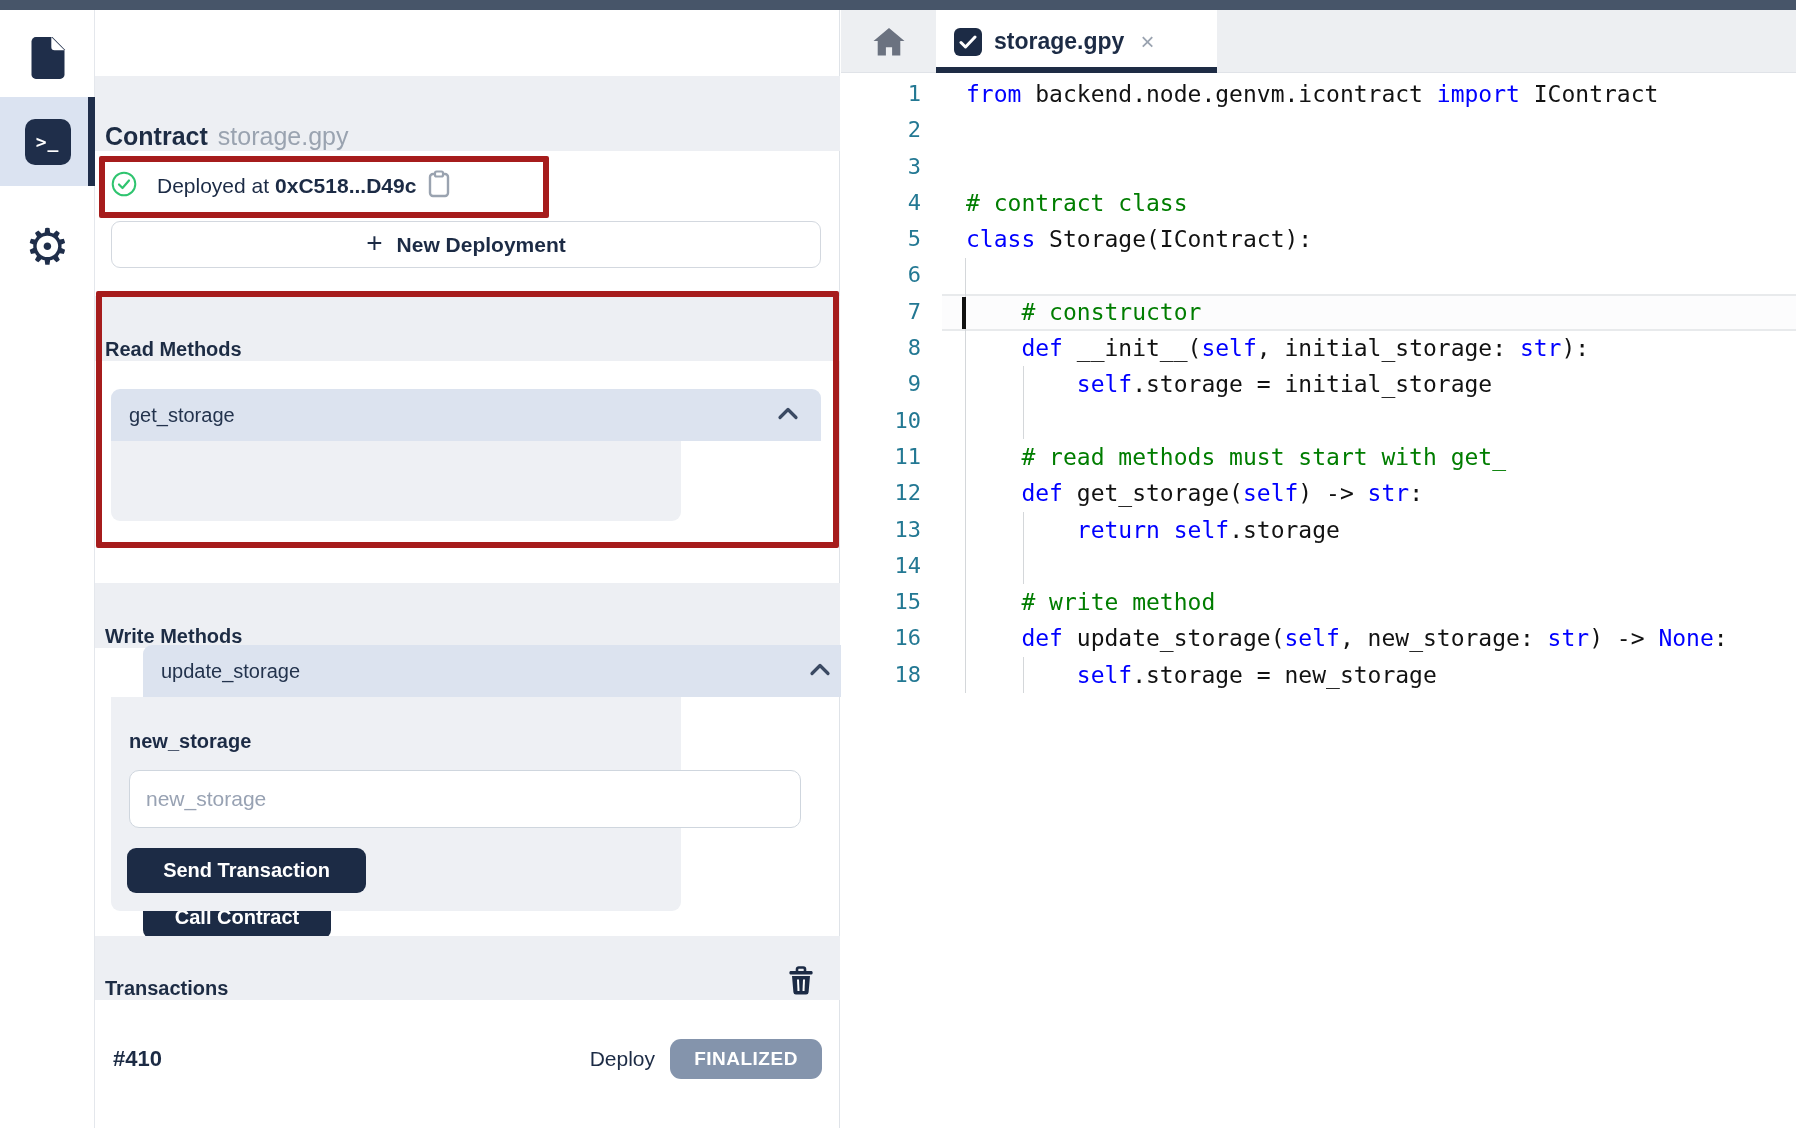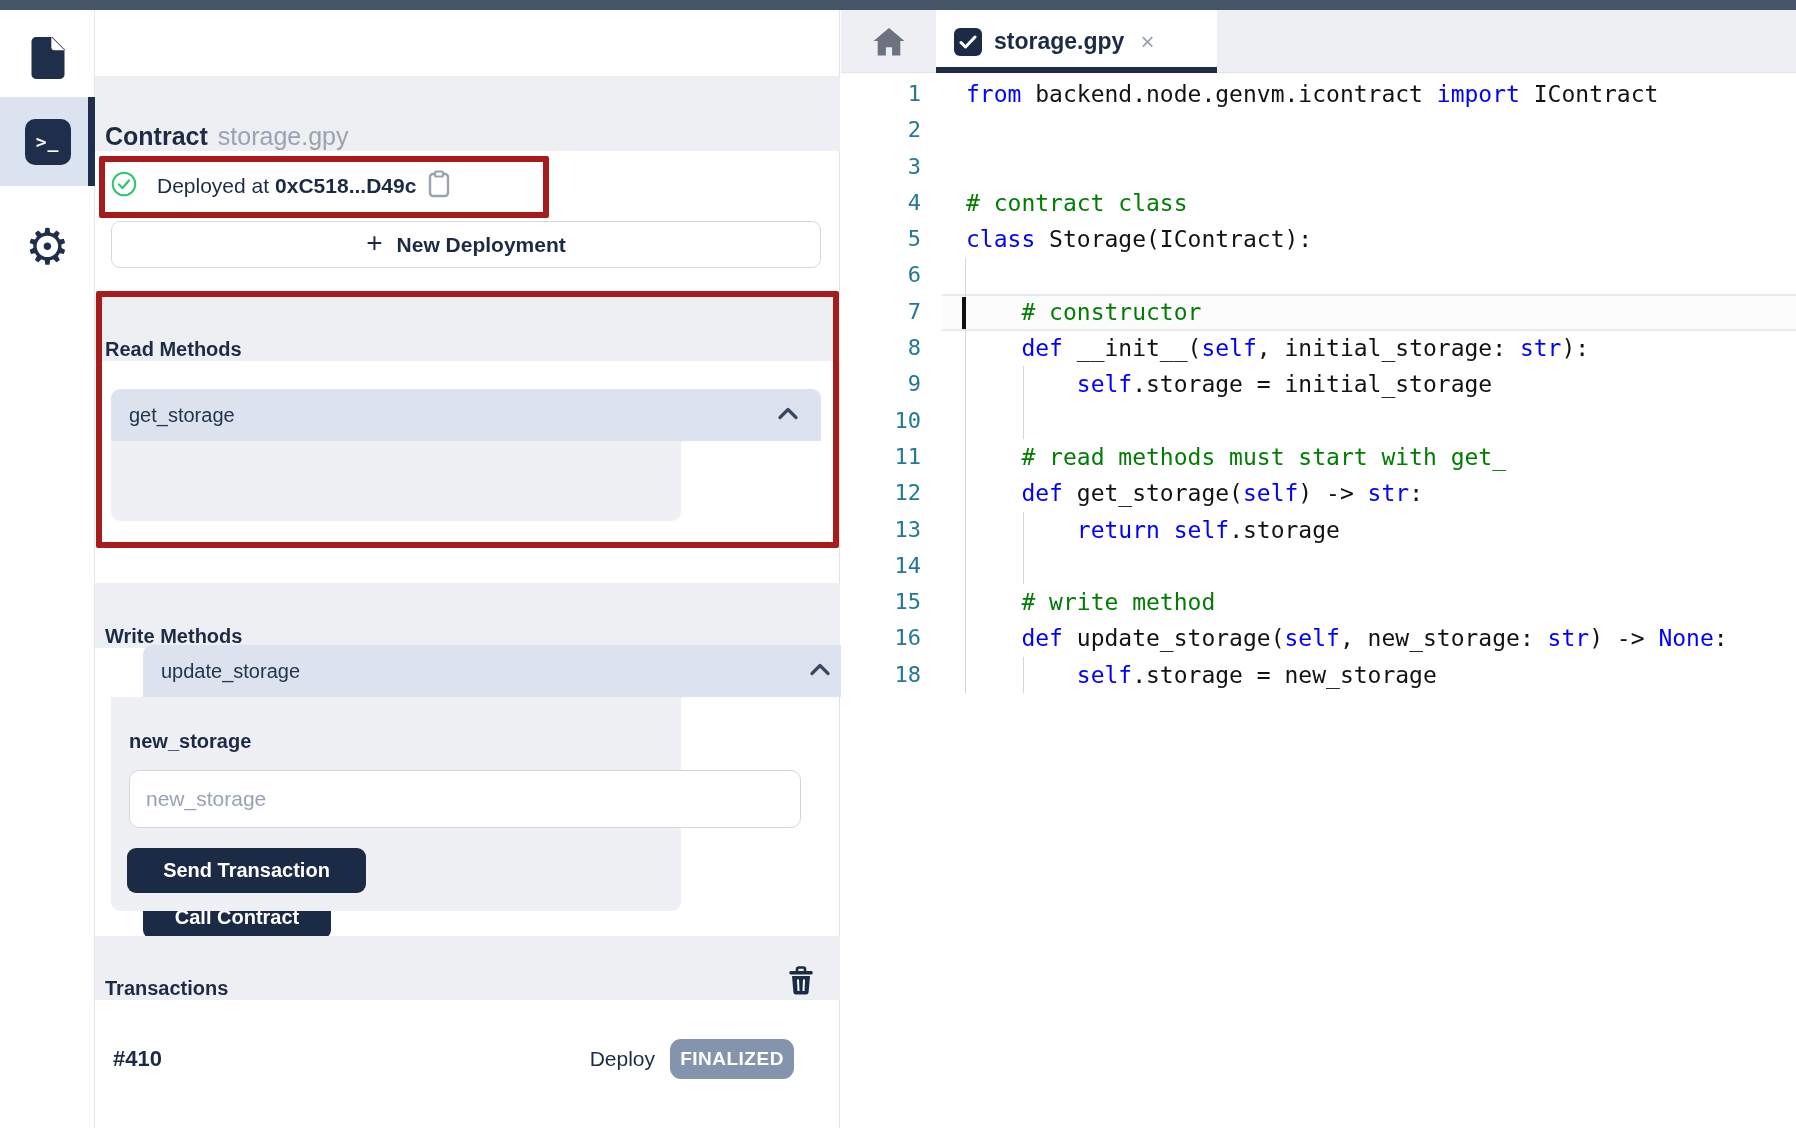--- a/index.html
+++ b/index.html
@@ -63,21 +63,21 @@
 
   #param-label { position:absolute; left:34px; top:720px; font-size:20px; font-weight:700; color:#1c2b45; }
   #param-input { position:absolute; left:34px; top:760px; width:672px; height:58px; background:#fff;
                  border:1.5px solid #cfd6de; border-radius:10px; padding:0 16px; font-size:21px;
                  color:#1c2b45; font-family:"Liberation Sans",sans-serif; }
   #param-input::placeholder { color:#98a2b3; }
 
   #tx-row { position:absolute; left:0; top:1014px; width:745px; height:70px; display:flex; align-items:center; }
   #tx-id { position:absolute; left:18px; font-size:22px; font-weight:700; color:#1c2b45; }
   #tx-type { position:absolute; left:460px; width:100px; text-align:right; font-size:21px; color:#1c2b45; }
-  #tx-badge { position:absolute; left:575px; width:124px; height:40px; background:#8494ac; border-radius:11px;
+  #tx-badge { position:absolute; left:575px; width:152px; height:40px; background:#8494ac; border-radius:11px;
               color:#fff; font-size:19px; font-weight:700; letter-spacing:0.5px;
               display:flex; align-items:center; justify-content:center; }
   .trash { cursor:pointer; }
 
   
   #editor { position:absolute; left:841px; top:10px; width:955px; height:1118px; background:#fff; }
   #tabbar { position:absolute; left:0; top:0; width:955px; height:63px; background:#edeff2;
             border-bottom:1px solid #e0e3e8; }
   #home-btn { position:absolute; left:0; top:0; width:95px; height:63px; display:flex; align-items:center;
               justify-content:center; cursor:pointer; }

